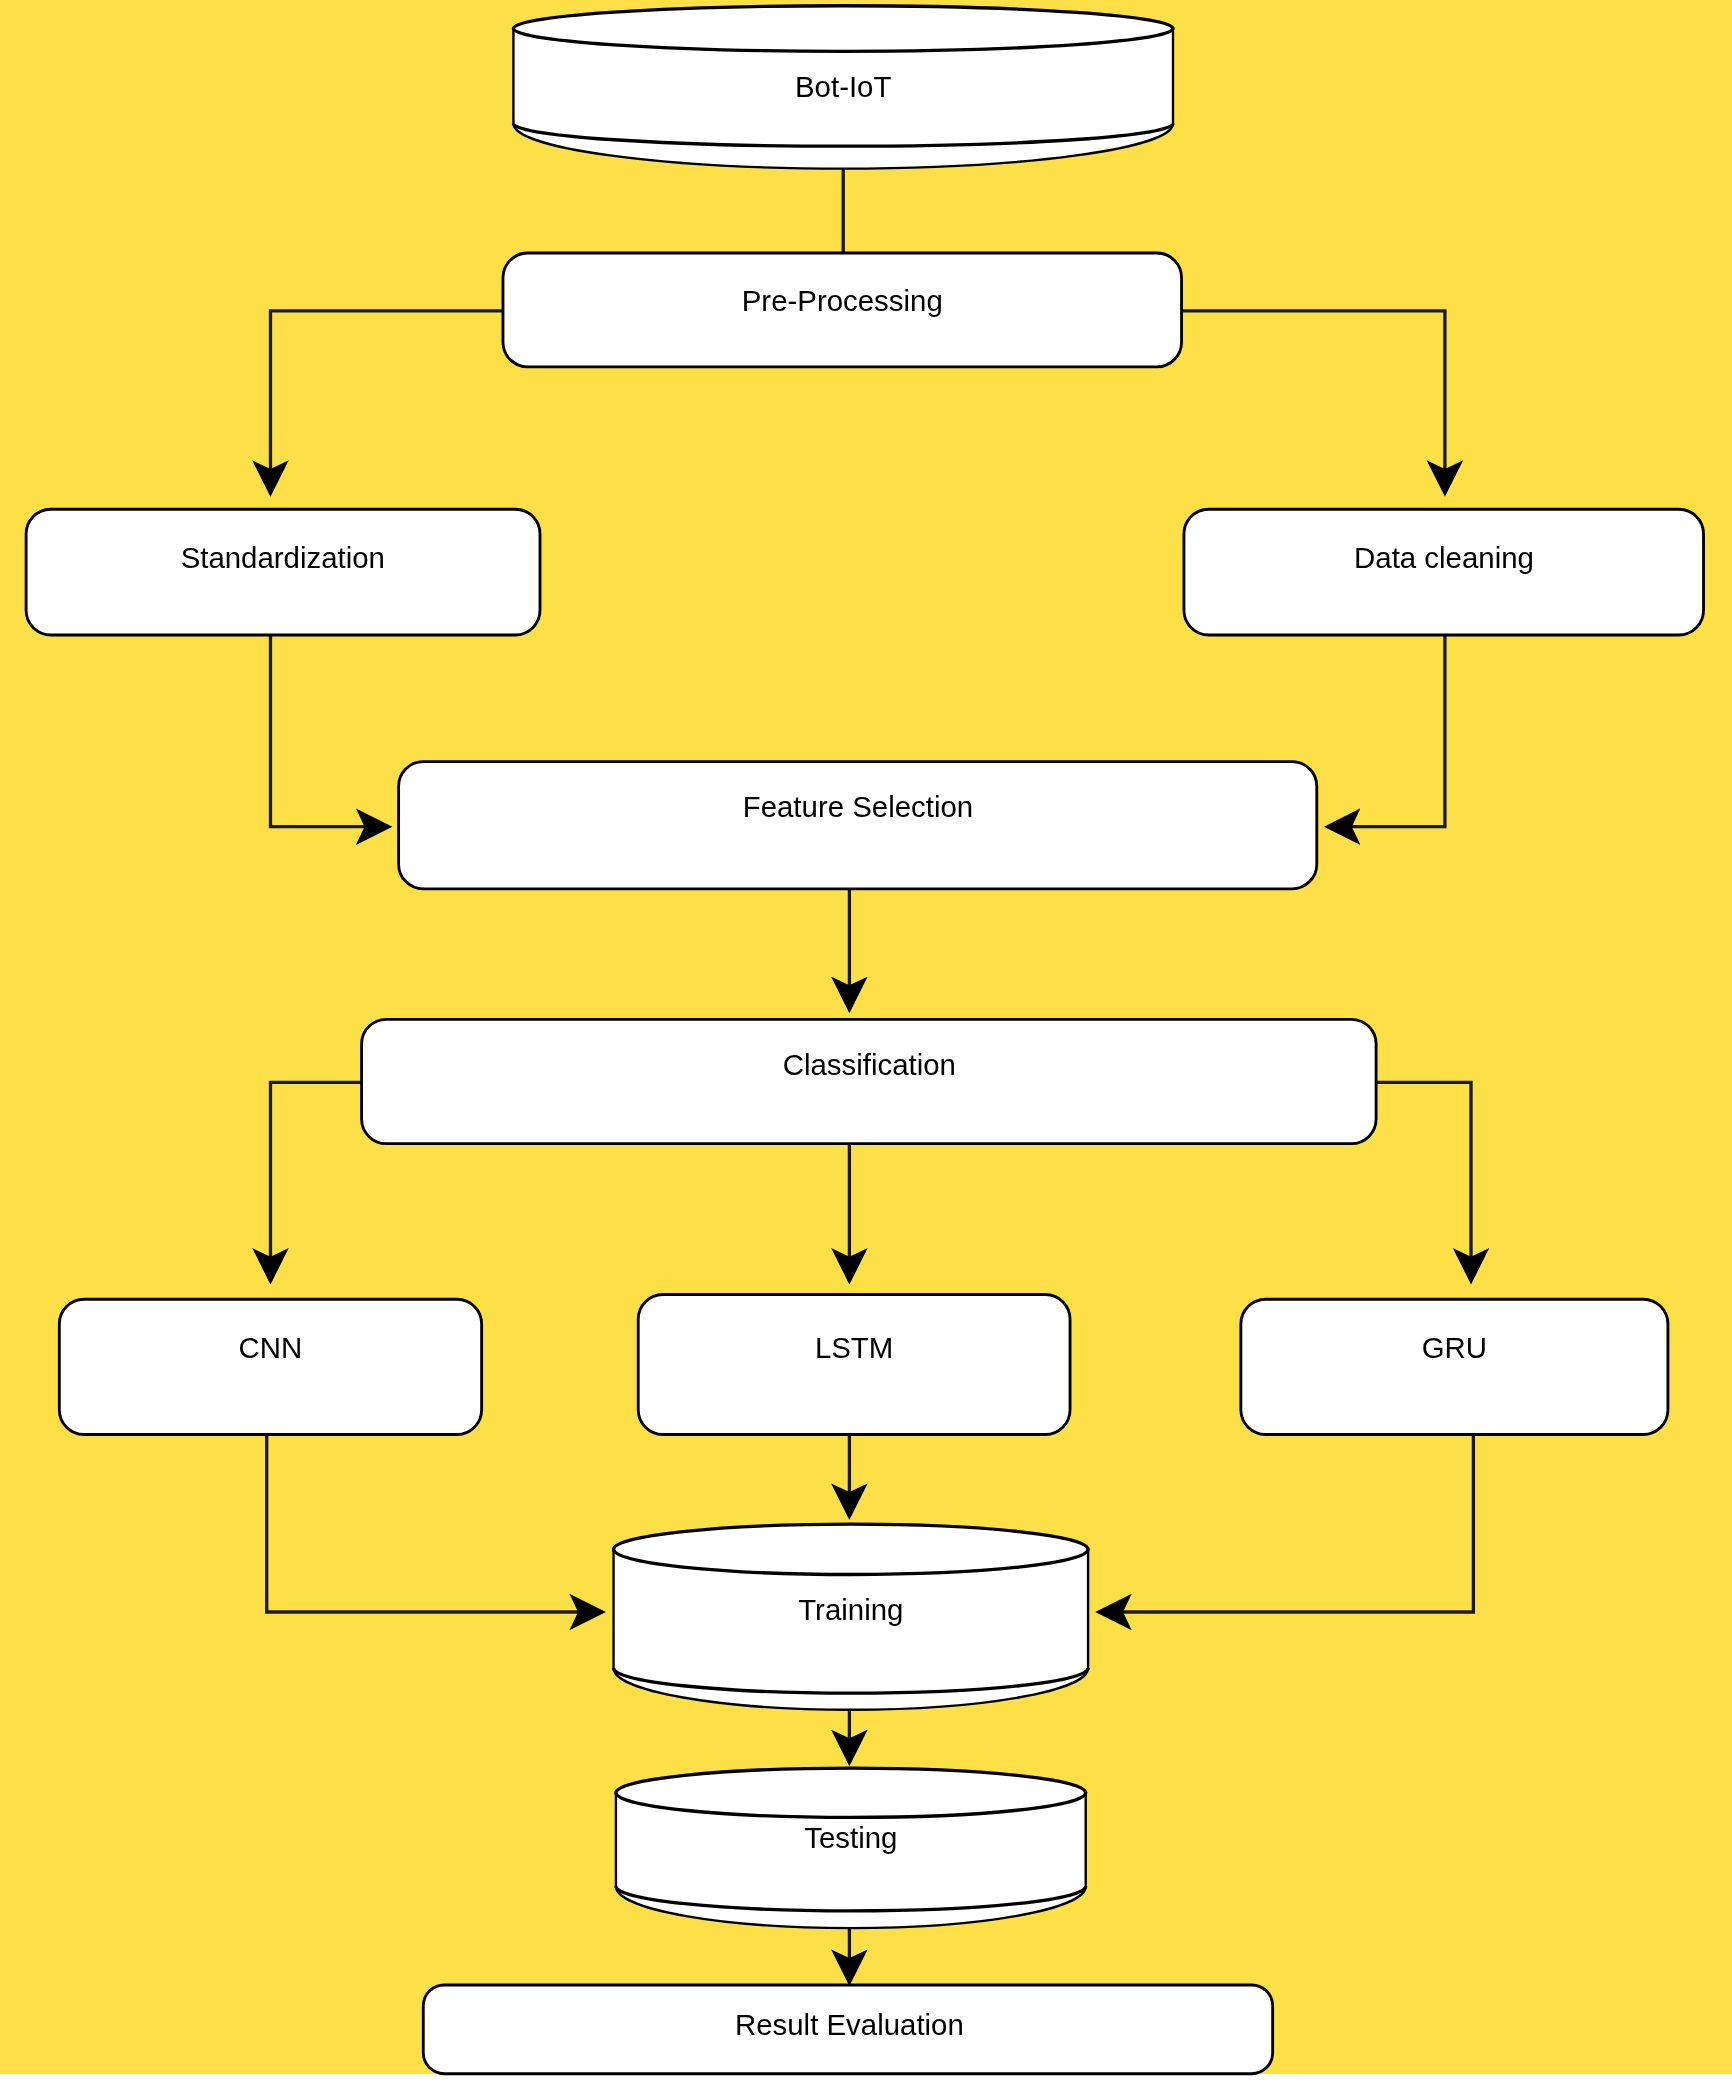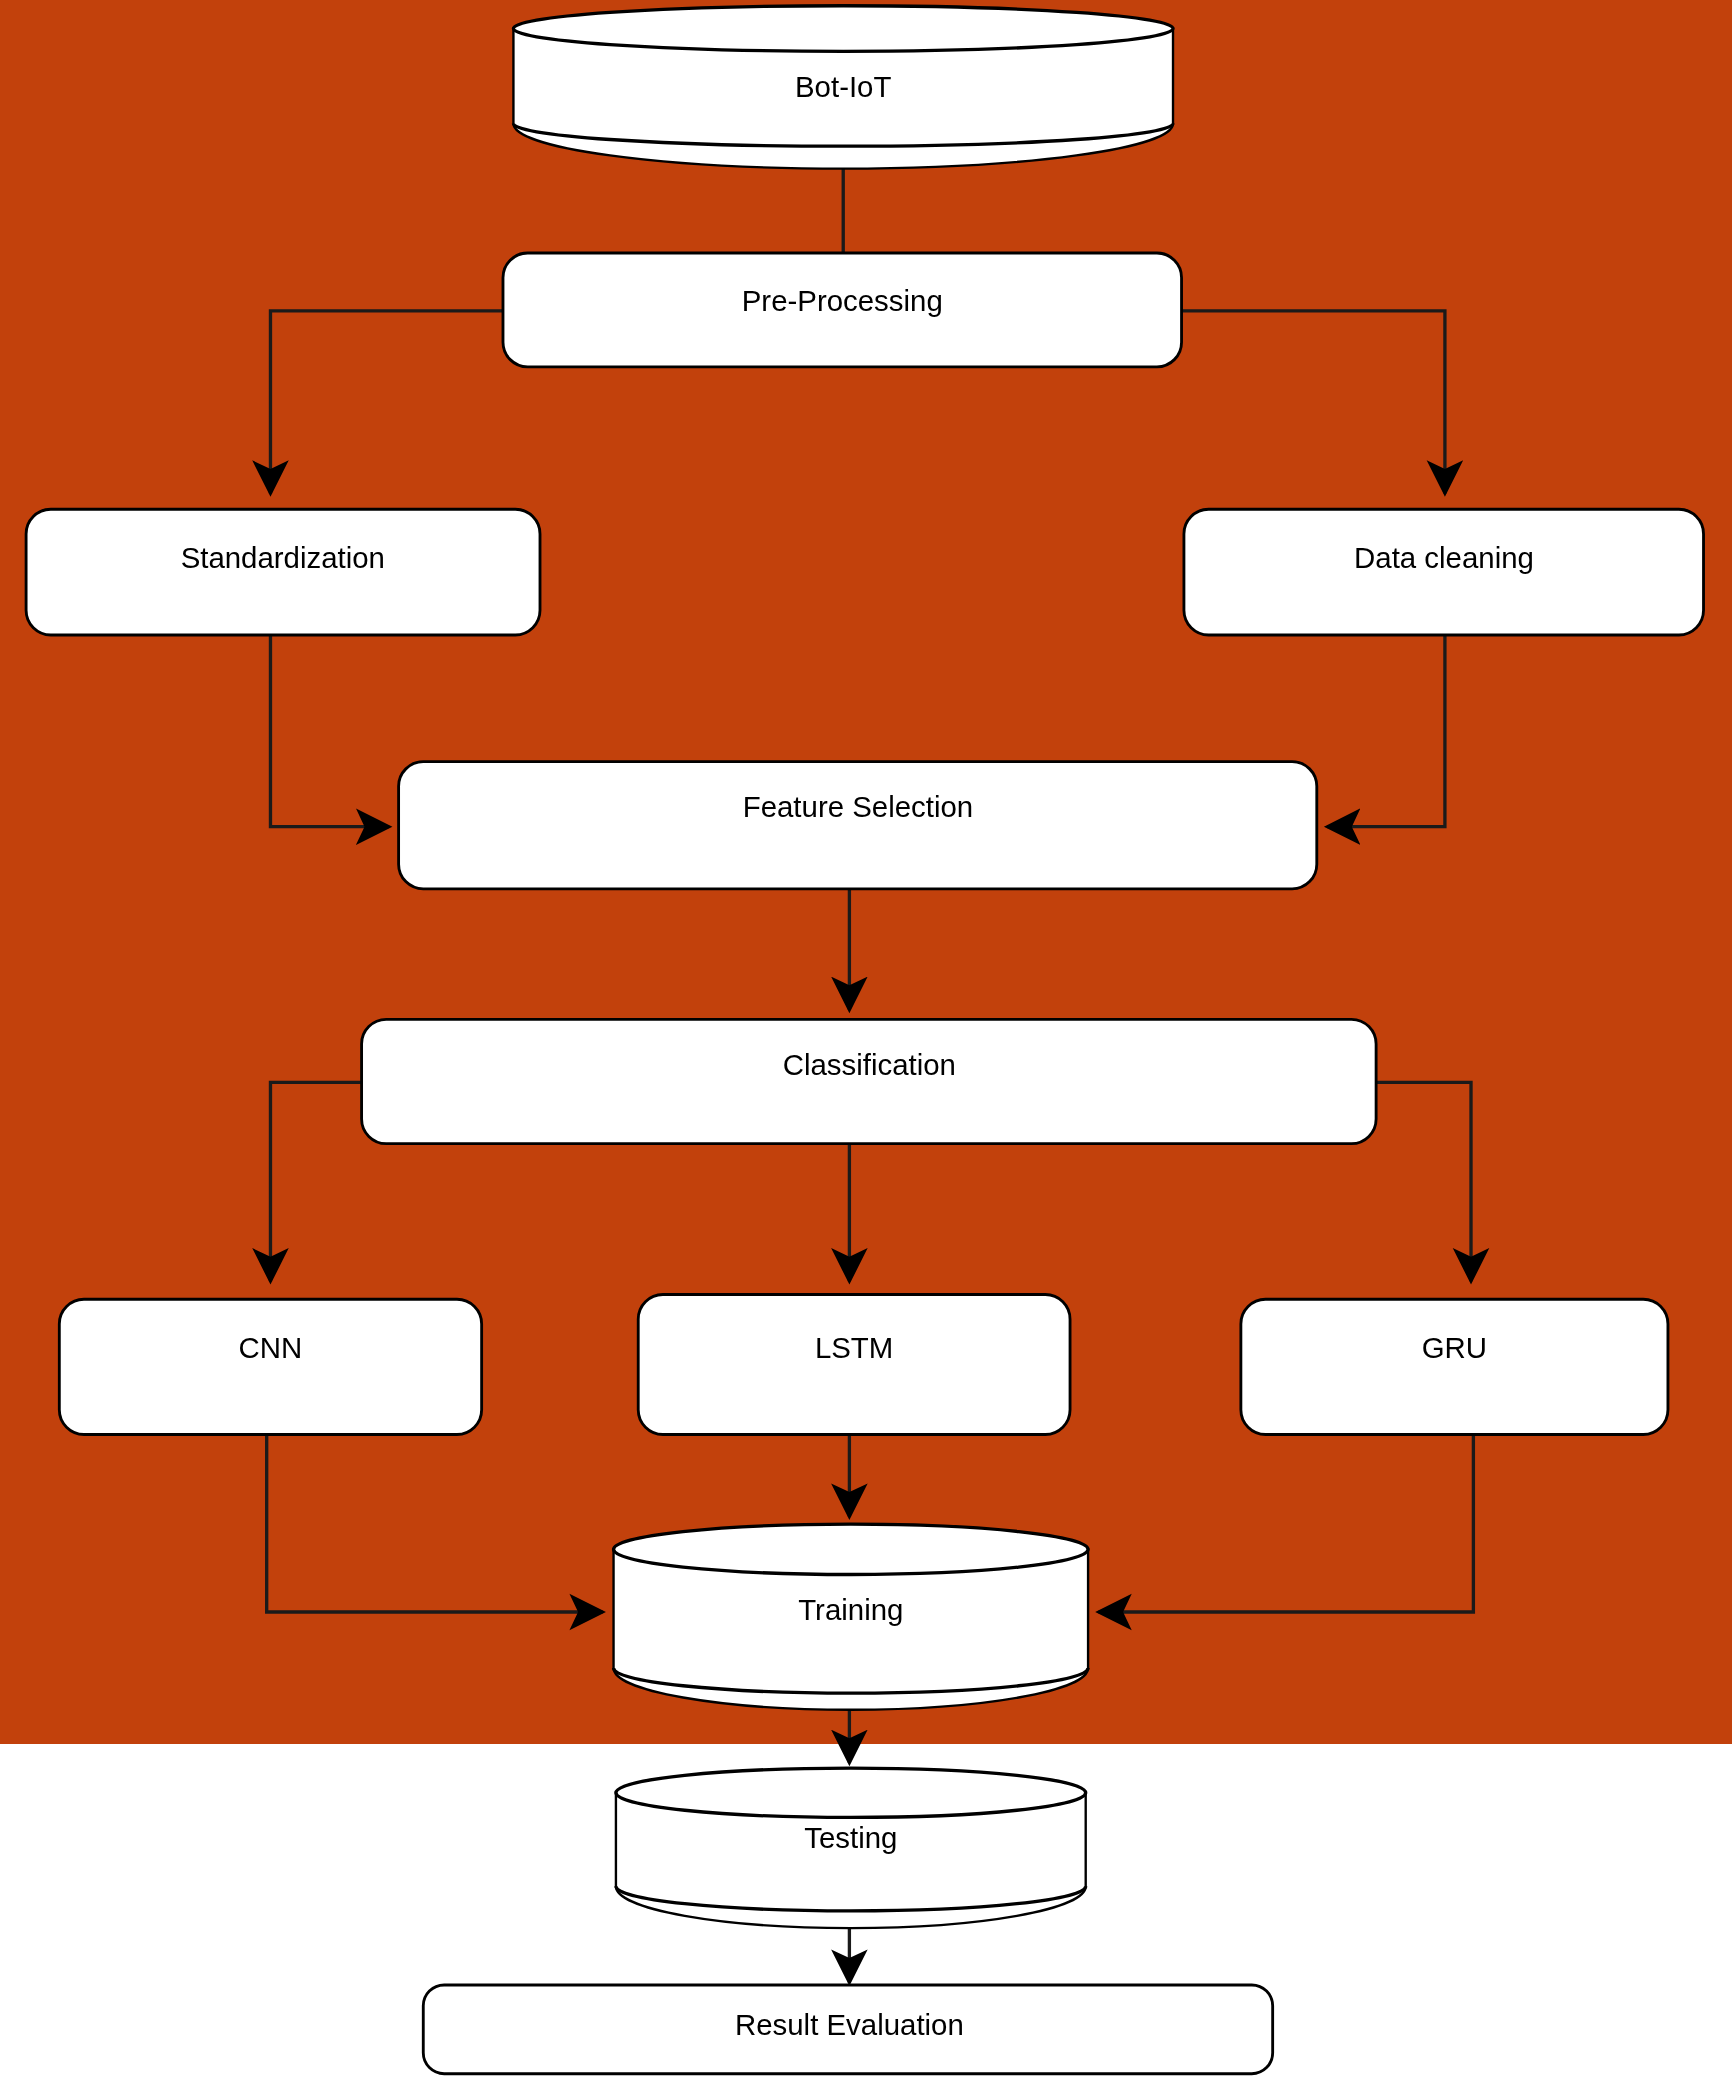--- a/index.html
+++ b/index.html
@@ -9,22 +9,22 @@
   }
   body {
     width: 1732px;
     height: 2097px;
     font-family: "Liberation Sans", sans-serif;
     overflow: hidden;
   }
   #flowchart-root {
     position: relative;
     width: 1732px;
-    height: 1744px;
-    background: #c2410c;
+    height: 2074px;
+    background: #fde047;
   }
   svg#flow-svg {
     display: block;
     width: 1732px;
     height: 2097px;
   }
   .node-shape {
     fill: #ffffff;
     stroke: #000000;
     stroke-width: 6;

